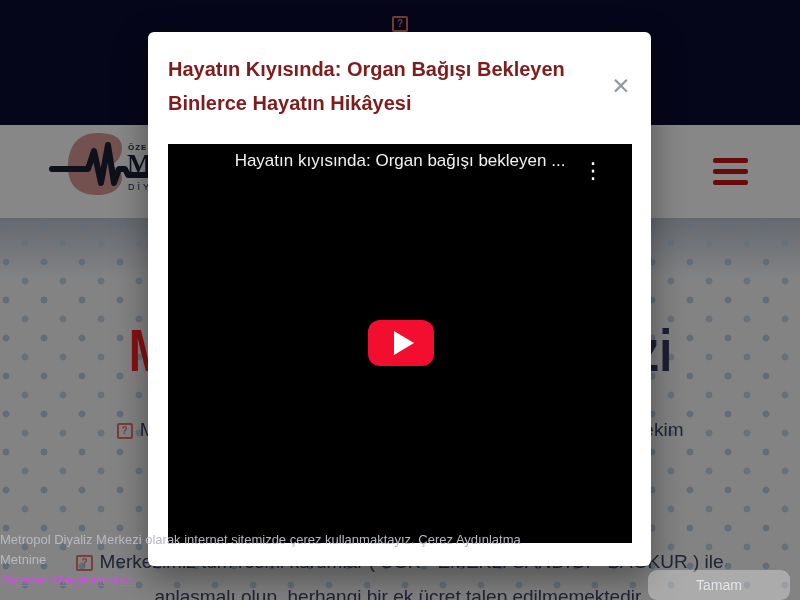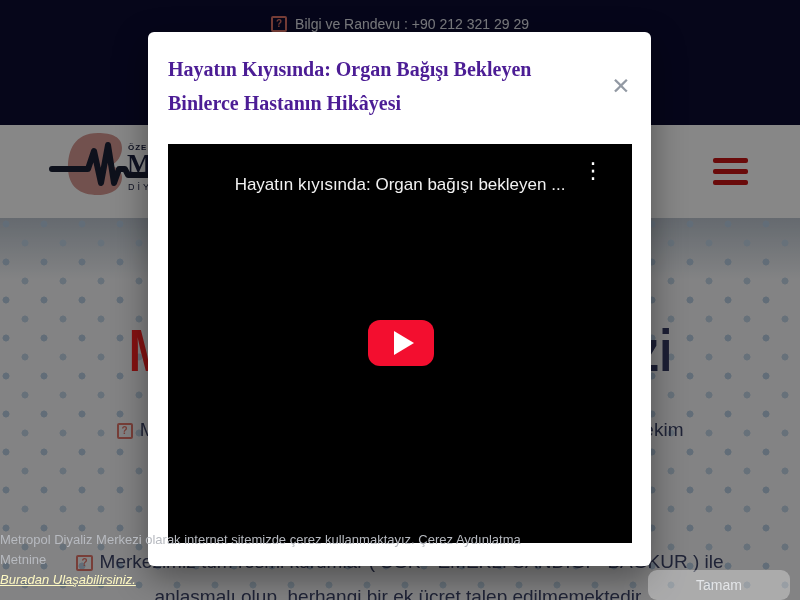--- a/index.html
+++ b/index.html
@@ -43,46 +43,45 @@
   .p2{margin-top:27px;}
   .lead .ph-box{margin-right:7px;position:relative;top:-2px;}
   .lead span.ln{display:block;}
   .lead .first{display:block;}
   
   .backdrop{position:absolute;left:0;top:0;width:800px;height:600px;background:rgba(0,0,0,0.47);z-index:50;}
   
   .modal{position:absolute;left:148px;top:32px;width:503px;height:534px;background:#ffffff;
     border-radius:6px;z-index:60;box-shadow:0 12px 34px rgba(0,0,0,0.40);}
   .modal-title{position:absolute;left:20px;top:20px;width:440px;font-size:20px;line-height:34px;
-    font-weight:700;color:#4c1d95;margin:0;font-family:Liberation Serif, serif;}
+    font-weight:700;color:#7f1d1d;margin:0;}
   .modal-close{position:absolute;right:12px;top:36px;width:36px;height:36px;background:none;border:none;
     font-size:23px;line-height:30px;color:#9299a3;cursor:pointer;font-weight:400;}
   
   .video{position:absolute;left:20px;top:112px;width:464px;height:399px;background:#000000;}
-  .video-title{padding-top:31px;text-align:center;color:#f1f1f1;font-size:17px;cursor:pointer;}
+  .video-title{padding-top:7px;text-align:center;color:#f1f1f1;font-size:17px;cursor:pointer;}
   .video-menu{position:absolute;top:15px;right:22px;color:#ffffff;font-size:22px;line-height:22px;
     background:none;border:none;cursor:pointer;}
   .play-btn{position:absolute;left:200px;top:176px;width:66px;height:46px;background:#f30e2f;
     border:none;border-radius:12px;cursor:pointer;}
   .play-tri{position:absolute;left:26px;top:11px;width:0;height:0;
     border-left:20px solid #ffffff;border-top:12px solid transparent;border-bottom:12px solid transparent;}
   
   .cookie-text{position:absolute;left:0;bottom:10px;z-index:70;color:#b7bac0;font-size:13px;
     line-height:20px;max-width:540px;}
-  .cookie-link{color:#fef9c3;text-decoration:underline;cursor:pointer;font-style:italic;}
+  .cookie-link{color:#d946ef;text-decoration:underline;cursor:pointer;}
   .cookie-accept{position:absolute;right:10px;bottom:0;z-index:70;width:142px;height:30px;
     background:rgba(255,255,255,0.32);border:none;border-radius:9px;color:#e3e5e8;font-size:14px;cursor:pointer;}
 </style>
 </head>
 <body>
 
 <div class="topbar">
   <div class="topbar-row">
     <span class="ph-box">?</span>
-    <span>Bilgi ve Randevu : +90 212 321 29 29</span>
   </div>
 </div>
 
 <div class="site-header">
   <div class="logo">
     <svg width="190" height="85" viewBox="0 0 190 85">
       <path d="M88 4 C 64 4 58 22 58 38 C 58 58 70 66 88 66 C 102 66 112 59 112 48
                C 112 42 106 39 102 36 C 107 33 112 27 112 19 C 112 8 102 4 88 4 Z" fill="#d89a94"></path>
       <polyline points="42,40 78,40 84,22 91,54 98,16 104,54 109,40 115,40 118,46 124,46 168,46" fill="none" stroke="#1b2136" stroke-width="6" stroke-linejoin="round" stroke-linecap="round"></polyline>
     </svg>
@@ -112,21 +111,21 @@
     <span class="first"><span class="ph-box">?</span><span>Merkezimiz tüm resmi kurumlar ( SGK - EMEKLİ SANDIĞI - BAĞKUR ) ile</span></span>
     <span class="ln">anlaşmalı olup, herhangi bir ek ücret talep edilmemektedir.</span>
   </p>
 </div>
 
 <div class="backdrop"></div>
 
 <div class="modal">
   <h2 class="modal-title">
     <span>Hayatın Kıyısında: Organ Bağışı Bekleyen</span><br>
-    <span>Binlerce Hastanın Hikâyesi</span>
+    <span>Binlerce Hayatın Hikâyesi</span>
   </h2>
   <button class="modal-close" aria-label="close">✕</button>
   <div class="video">
     <div class="video-title">Hayatın kıyısında: Organ bağışı bekleyen ...</div>
     <button class="video-menu" aria-label="more">⋮</button>
     <button class="play-btn" aria-label="play">
       <span class="play-tri"></span>
     </button>
   </div>
 </div>

